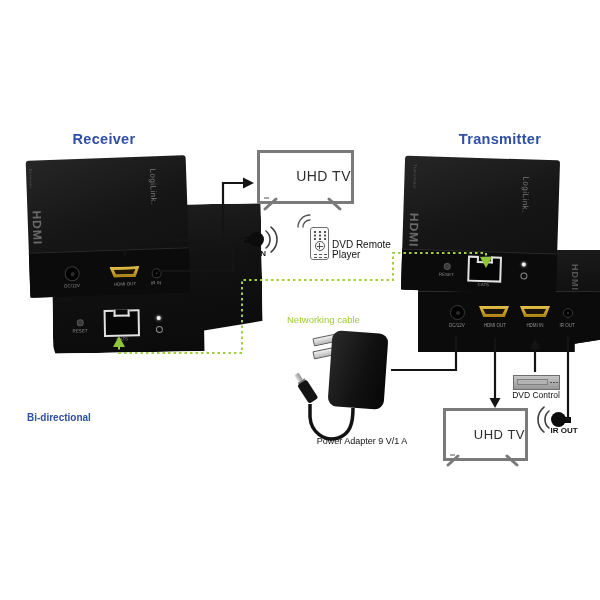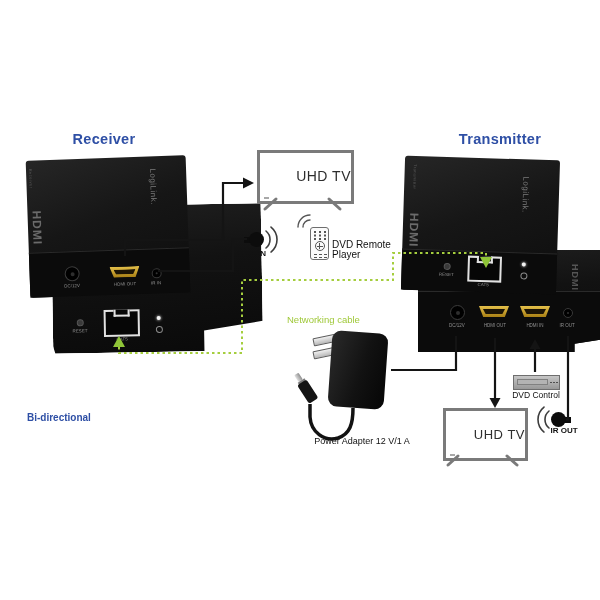--- a/index.html
+++ b/index.html
@@ -154,21 +154,21 @@
   <div class="abs greenlabel" style="left:287px;top:282px;margin-top:32px;">Networking cable</div>
 
   <div class="prong" style="left:313px;top:336px;"></div>
   <div class="prong" style="left:313px;top:349px;"></div>
   <div class="adapterbody"></div>
   <div class="plug">
     <div class="tip"></div>
     <div class="ring"></div>
     <div class="pbody"></div>
   </div>
-  <div class="abs plabel" style="left:296px;top:436px;width:132px;text-align:center;font-size:9px;">Power Adapter 12 V/1 A</div>
+  <div class="abs plabel" style="left:296px;top:436px;width:132px;text-align:center;font-size:9px;">Power Adapter 9 V/1 A</div>
 
   <div class="dvdplayer">
     <div class="dvdtray"></div>
     <div class="dvddots"></div>
   </div>
   <div class="abs plabel" style="left:509px;top:390px;width:54px;text-align:center;font-size:8.5px;">DVD Control</div>
 
   <div class="abs blue bold" style="left:27px;top:412px;font-size:10px;">Bi-directional</div>
 
   <svg class="lines" width="600" height="600" viewBox="0 0 600 600">

